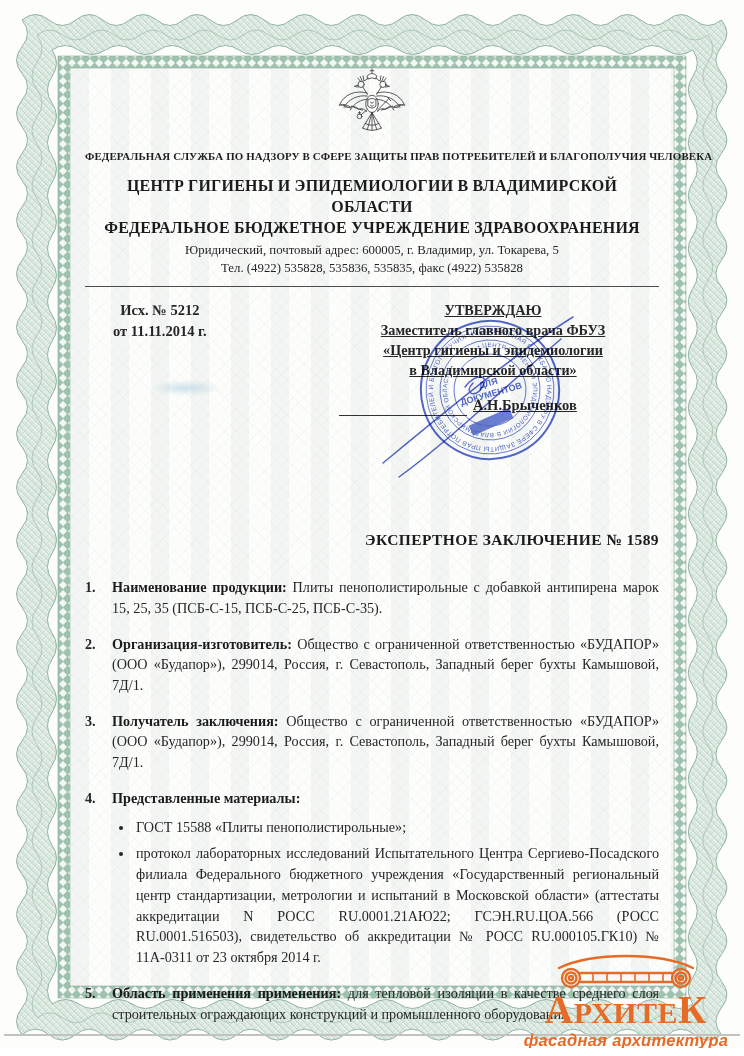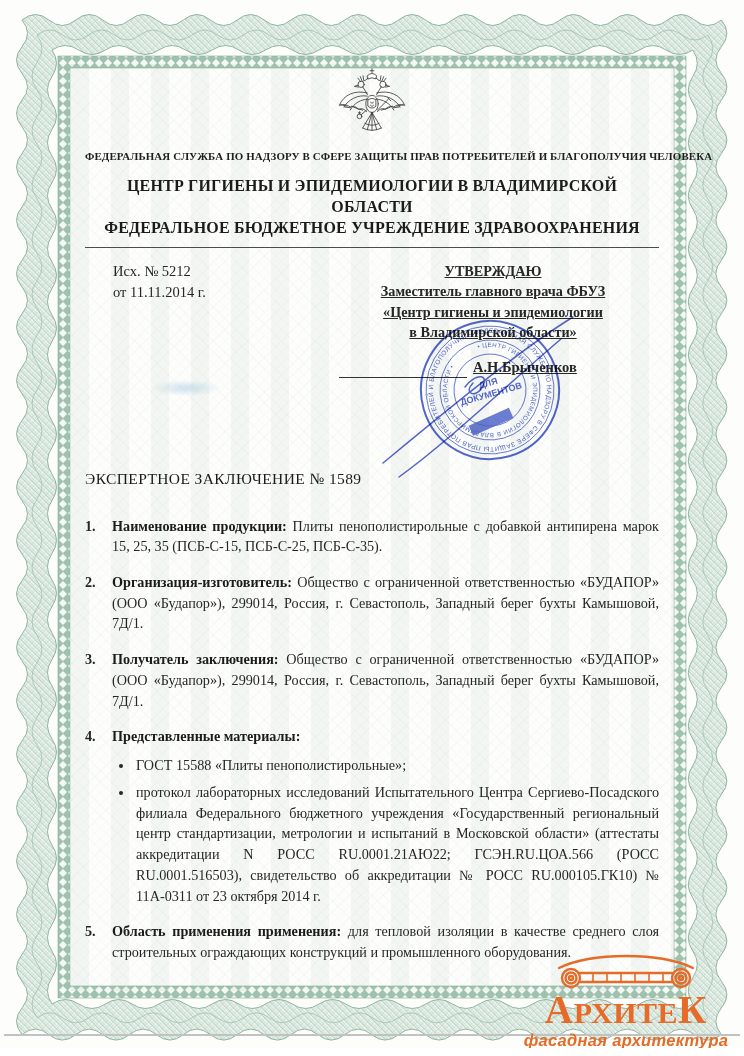--- a/index.html
+++ b/index.html
@@ -18,27 +18,27 @@
       repeating-linear-gradient(45deg, rgba(173,196,183,.07) 0 1px, rgba(0,0,0,0) 1px 8px),
       repeating-linear-gradient(-45deg, rgba(173,196,183,.07) 0 1px, rgba(0,0,0,0) 1px 8px);
   }
   .eagle{display:block;margin:2px auto 2px;}
   .h-authority{font-weight:bold;font-size:10.9px;letter-spacing:.12px;text-align:center;white-space:nowrap;margin-top:2px;color:#1e1e1e;}
   .h-org{font-weight:bold;font-size:16px;line-height:1.32;letter-spacing:.2px;text-align:center;margin-top:13px;color:#1b1b1b;}
   .h-addr{font-size:12.8px;line-height:1.35;text-align:center;margin-top:4px;}
   .h-rule{border:none;border-top:1.4px solid #4c4c4c;margin:9px 0 0 0;}
 
   .ref-row{display:flex;justify-content:space-between;margin-top:13px;}
-  .ref{font-weight:normal;font-size:14.5px;line-height:1.45;margin-left:28px;}
+  .ref{font-weight:bold;font-size:14.5px;line-height:1.45;margin-left:28px;text-align:center;}
   .approval{width:308px;text-align:center;font-weight:bold;font-size:14.2px;line-height:1.42;margin-right:12px;text-decoration:underline;}
   .sig-row{display:flex;align-items:flex-end;margin-top:15px;font-weight:bold;font-size:14.5px;}
   .sig-line{flex:0 0 128px;border-bottom:1.4px solid #333;height:14px;}
   .signer{flex:1;text-align:left;padding-left:6px;white-space:nowrap;}
 
-  .doc-title{margin-top:92px;text-align:left;font-weight:normal;font-size:15.5px;letter-spacing:.4px;color:#1b1b1b;}
+  .doc-title{margin-top:115px;text-align:right;font-weight:bold;font-size:15.5px;letter-spacing:.4px;color:#1b1b1b;}
 
   .items{margin-top:28px;font-size:14.2px;line-height:1.46;}
   .item{display:flex;margin-top:15px;}
   .item .num{flex:0 0 27px;font-weight:bold;}
   .item .body{flex:1;text-align:justify;}
   .item .body b{color:#1b1b1b;}
   .materials{margin:8px 0 0 22px;padding:0;}
   .materials li{margin-top:6px;text-align:justify;padding-left:2px;}
 
   .stamp{position:absolute;left:410px;top:310px;z-index:3;mix-blend-mode:multiply;opacity:.88;}
@@ -114,20 +114,24 @@
       </g>
     </svg>
 
     <div class="h-authority">ФЕДЕРАЛЬНАЯ СЛУЖБА ПО НАДЗОРУ В СФЕРЕ ЗАЩИТЫ ПРАВ ПОТРЕБИТЕЛЕЙ И БЛАГОПОЛУЧИЯ ЧЕЛОВЕКА</div>
 
     <div class="h-org">
       <div>ЦЕНТР ГИГИЕНЫ И ЭПИДЕМИОЛОГИИ В ВЛАДИМИРСКОЙ ОБЛАСТИ</div>
       <div>ФЕДЕРАЛЬНОЕ БЮДЖЕТНОЕ УЧРЕЖДЕНИЕ ЗДРАВООХРАНЕНИЯ</div>
     </div>
 
+    <div class="h-addr">
+      <div>Юридический, почтовый адрес: 600005, г. Владимир, ул. Токарева, 5</div>
+      <div>Тел. (4922) 535828, 535836, 535835, факс (4922) 535828</div>
+    </div>
 
     <hr class="h-rule">
 
     <div class="ref-row">
       <div class="ref">
         <div>Исх. № 5212</div>
         <div>от 11.11.2014 г.</div>
       </div>
       <div class="approval">
         <div>УТВЕРЖДАЮ</div>

